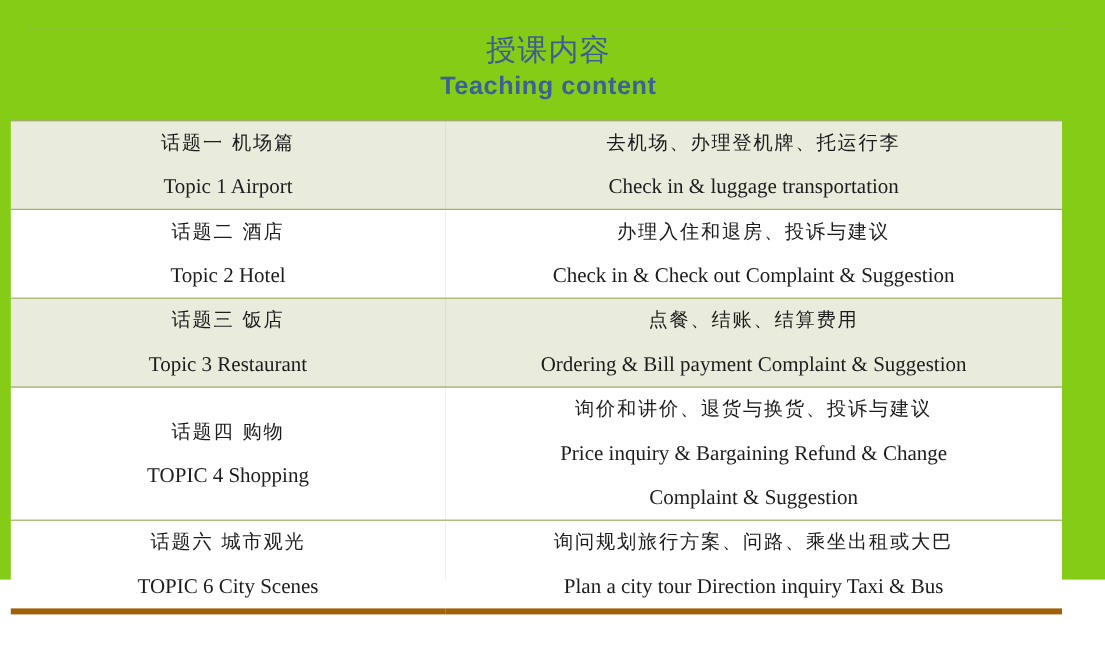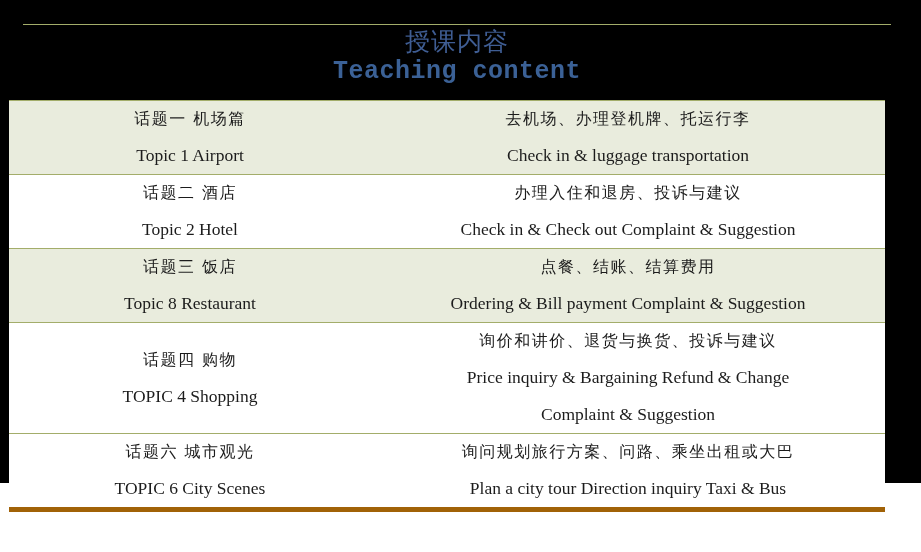--- a/index.html
+++ b/index.html
@@ -12,21 +12,21 @@
     height: 552px;
     overflow: hidden;
     font-family: "Liberation Serif", "DejaVu Serif", serif;
     -webkit-font-smoothing: antialiased;
   }
 
   #slide {
     position: relative;
     width: 921px;
     height: 483px;
-    background: #000000;
+    background: #84cc16;
   }
 
   
   .title-rule {
     position: absolute;
     left: 23px;
     width: 868px;
     height: 1px;
     background: #a3ad6a;
   }
@@ -40,23 +40,23 @@
     text-align: center;
   }
   .title-cn {
     font-family: "DejaVu Serif", "Liberation Serif", serif;
     font-size: 25px;
     line-height: 32px;
     color: #3f5d93;
     letter-spacing: 1px;
   }
   .title-en {
-    font-family: Liberation Mono, monospace;
+    font-family: Liberation Sans, sans-serif;
     font-weight: bold;
-    font-size: 25px;
+    font-size: 21px;
     line-height: 28px;
     color: #3b6196;
     letter-spacing: 0.5px;
   }
 
   
   #content-table {
     position: absolute;
     left: 9px;
     top: 100px;
@@ -131,21 +131,21 @@
         </td>
         <td class="col-detail">
           <div class="cn-line">办理入住和退房、投诉与建议</div>
           <div class="en-line">Check in &amp; Check out  Complaint &amp; Suggestion</div>
         </td>
       </tr>
 
       <tr class="row-shaded">
         <td class="col-topic">
           <div class="cn-line">话题三 饭店</div>
-          <div class="en-line">Topic 8 Restaurant</div>
+          <div class="en-line">Topic 3 Restaurant</div>
         </td>
         <td class="col-detail">
           <div class="cn-line">点餐、结账、结算费用</div>
           <div class="en-line">Ordering &amp; Bill payment  Complaint &amp; Suggestion</div>
         </td>
       </tr>
 
       <tr class="row-plain">
         <td class="col-topic">
           <div class="cn-line">话题四 购物</div>

